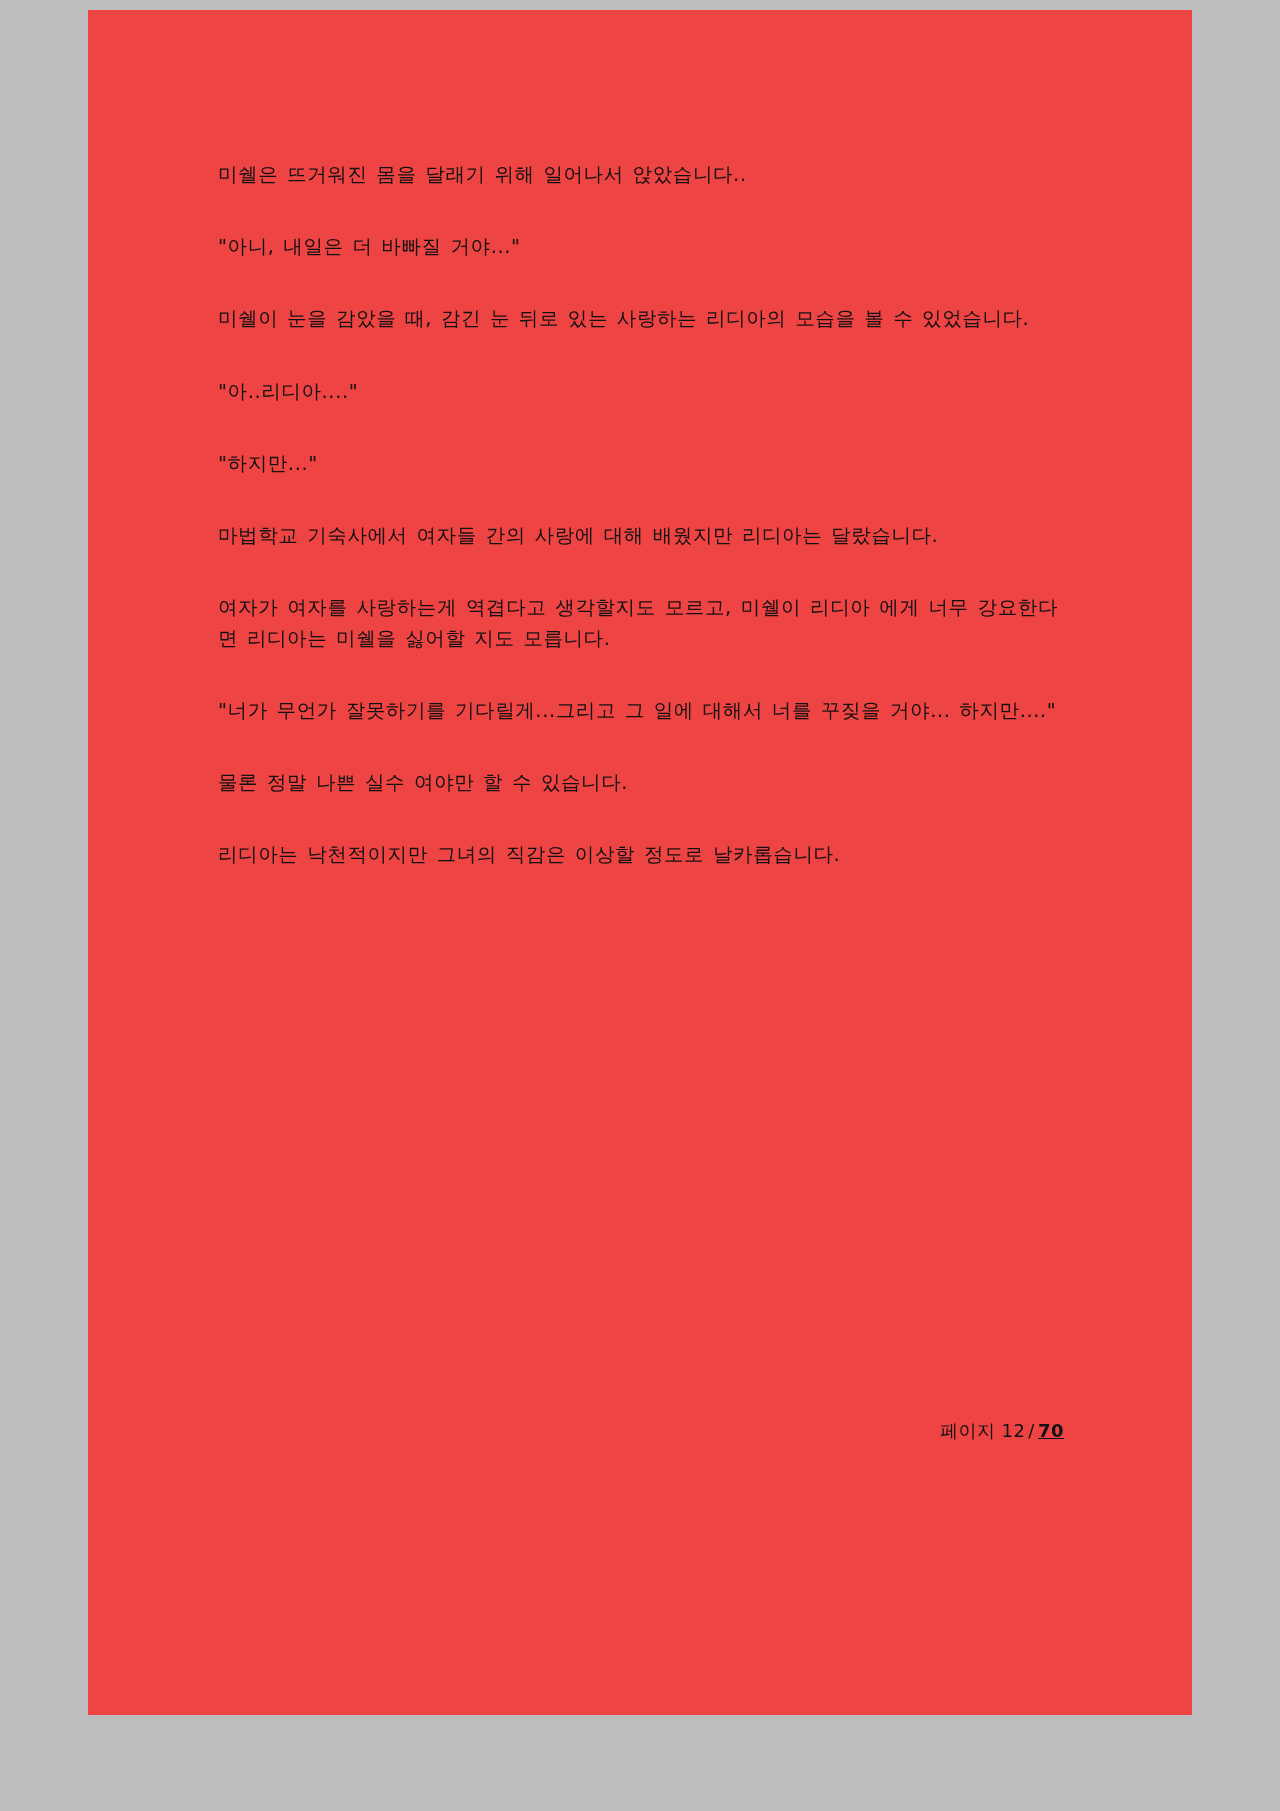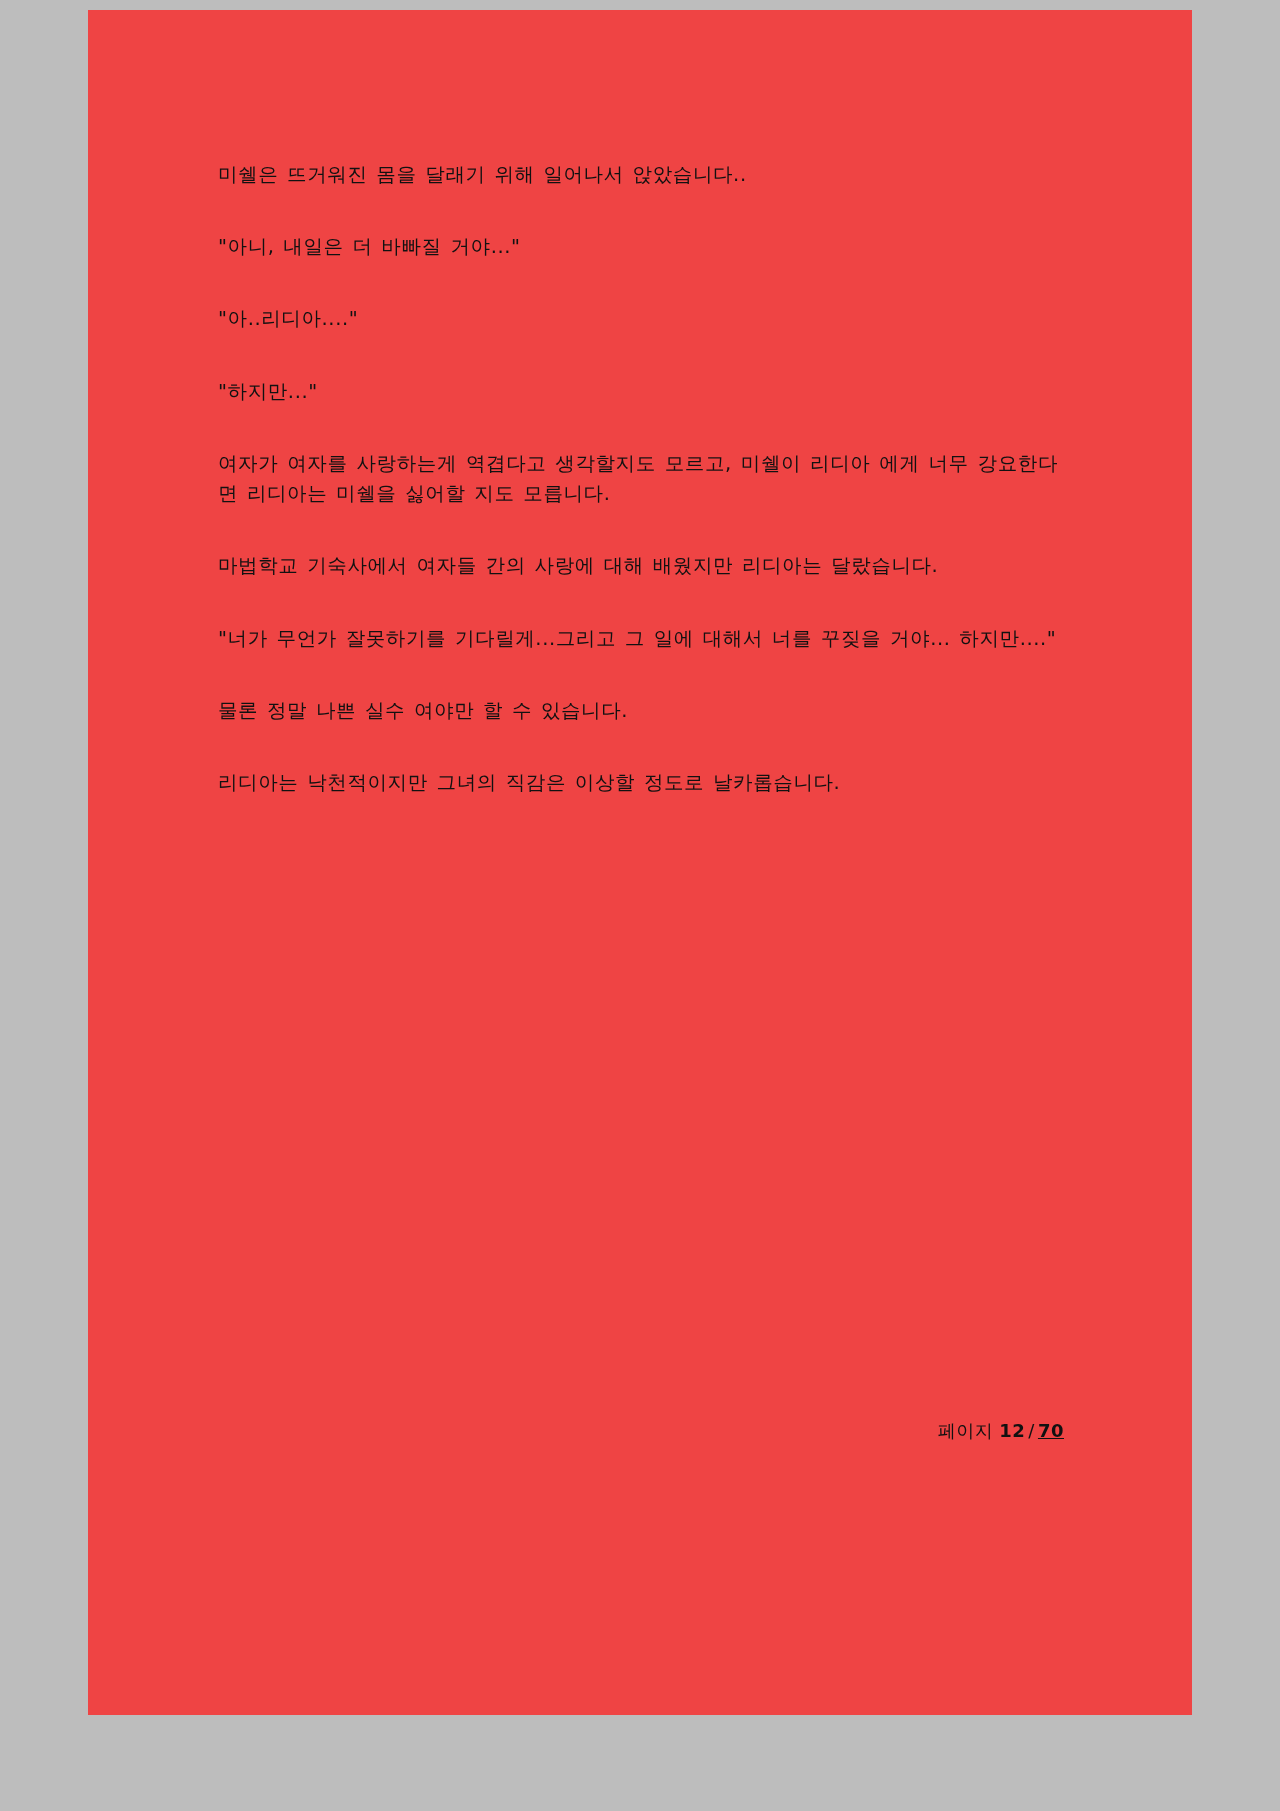--- a/index.html
+++ b/index.html
@@ -46,43 +46,44 @@
     bottom: 272px;
     font-size: 18px;
     color: #111111;
     letter-spacing: 0.5px;
     white-space: nowrap;
   }
   .footer .pg-label {
     font-weight: normal;
   }
   .footer .pg-num {
-    font-weight: bold;
+    font-weight: normal;
     margin-left: 6px;
   }
   .footer .pg-sep {
     font-weight: normal;
     margin: 0 3px;
   }
   .footer .pg-total {
     font-weight: bold;
     text-decoration: underline;
   }
 </style>
 </head>
 <body>
 
 <div class="page">
   <div class="content">
     <p class="para">미쉘은 뜨거워진 몸을 달래기 위해 일어나서 앉았습니다..</p>
     <p class="para">"아니, 내일은 더 바빠질 거야..."</p>
+    <p class="para">미쉘이 눈을 감았을 때, 감긴 눈 뒤로 있는 사랑하는 리디아의 모습을 볼 수 있었습니다.</p>
     <p class="para">"아..리디아...."</p>
     <p class="para">"하지만..."</p>
+    <p class="para">마법학교 기숙사에서 여자들 간의 사랑에 대해 배웠지만 리디아는 달랐습니다.</p>
     <p class="para">여자가 여자를 사랑하는게 역겹다고 생각할지도 모르고, 미쉘이 리디아 에게 너무 강요한다면 리디아는 미쉘을 싫어할 지도 모릅니다.</p>
-    <p class="para">마법학교 기숙사에서 여자들 간의 사랑에 대해 배웠지만 리디아는 달랐습니다.</p>
     <p class="para">"너가 무언가 잘못하기를 기다릴게...그리고 그 일에 대해서 너를 꾸짖을 거야... 하지만...."</p>
     <p class="para">물론 정말 나쁜 실수 여야만 할 수 있습니다.</p>
     <p class="para last">리디아는 낙천적이지만 그녀의 직감은 이상할 정도로 날카롭습니다.</p>
   </div>
 
   <div class="footer">
     <span class="pg-label">페이지</span><span class="pg-num">12</span><span class="pg-sep">/</span><span class="pg-total">70</span>
   </div>
 </div>
 

